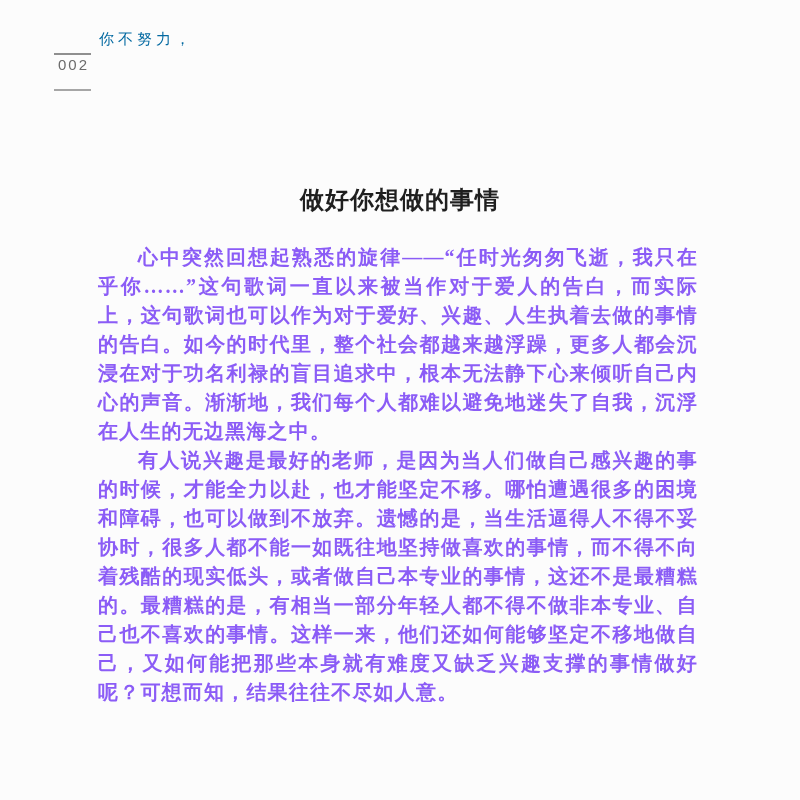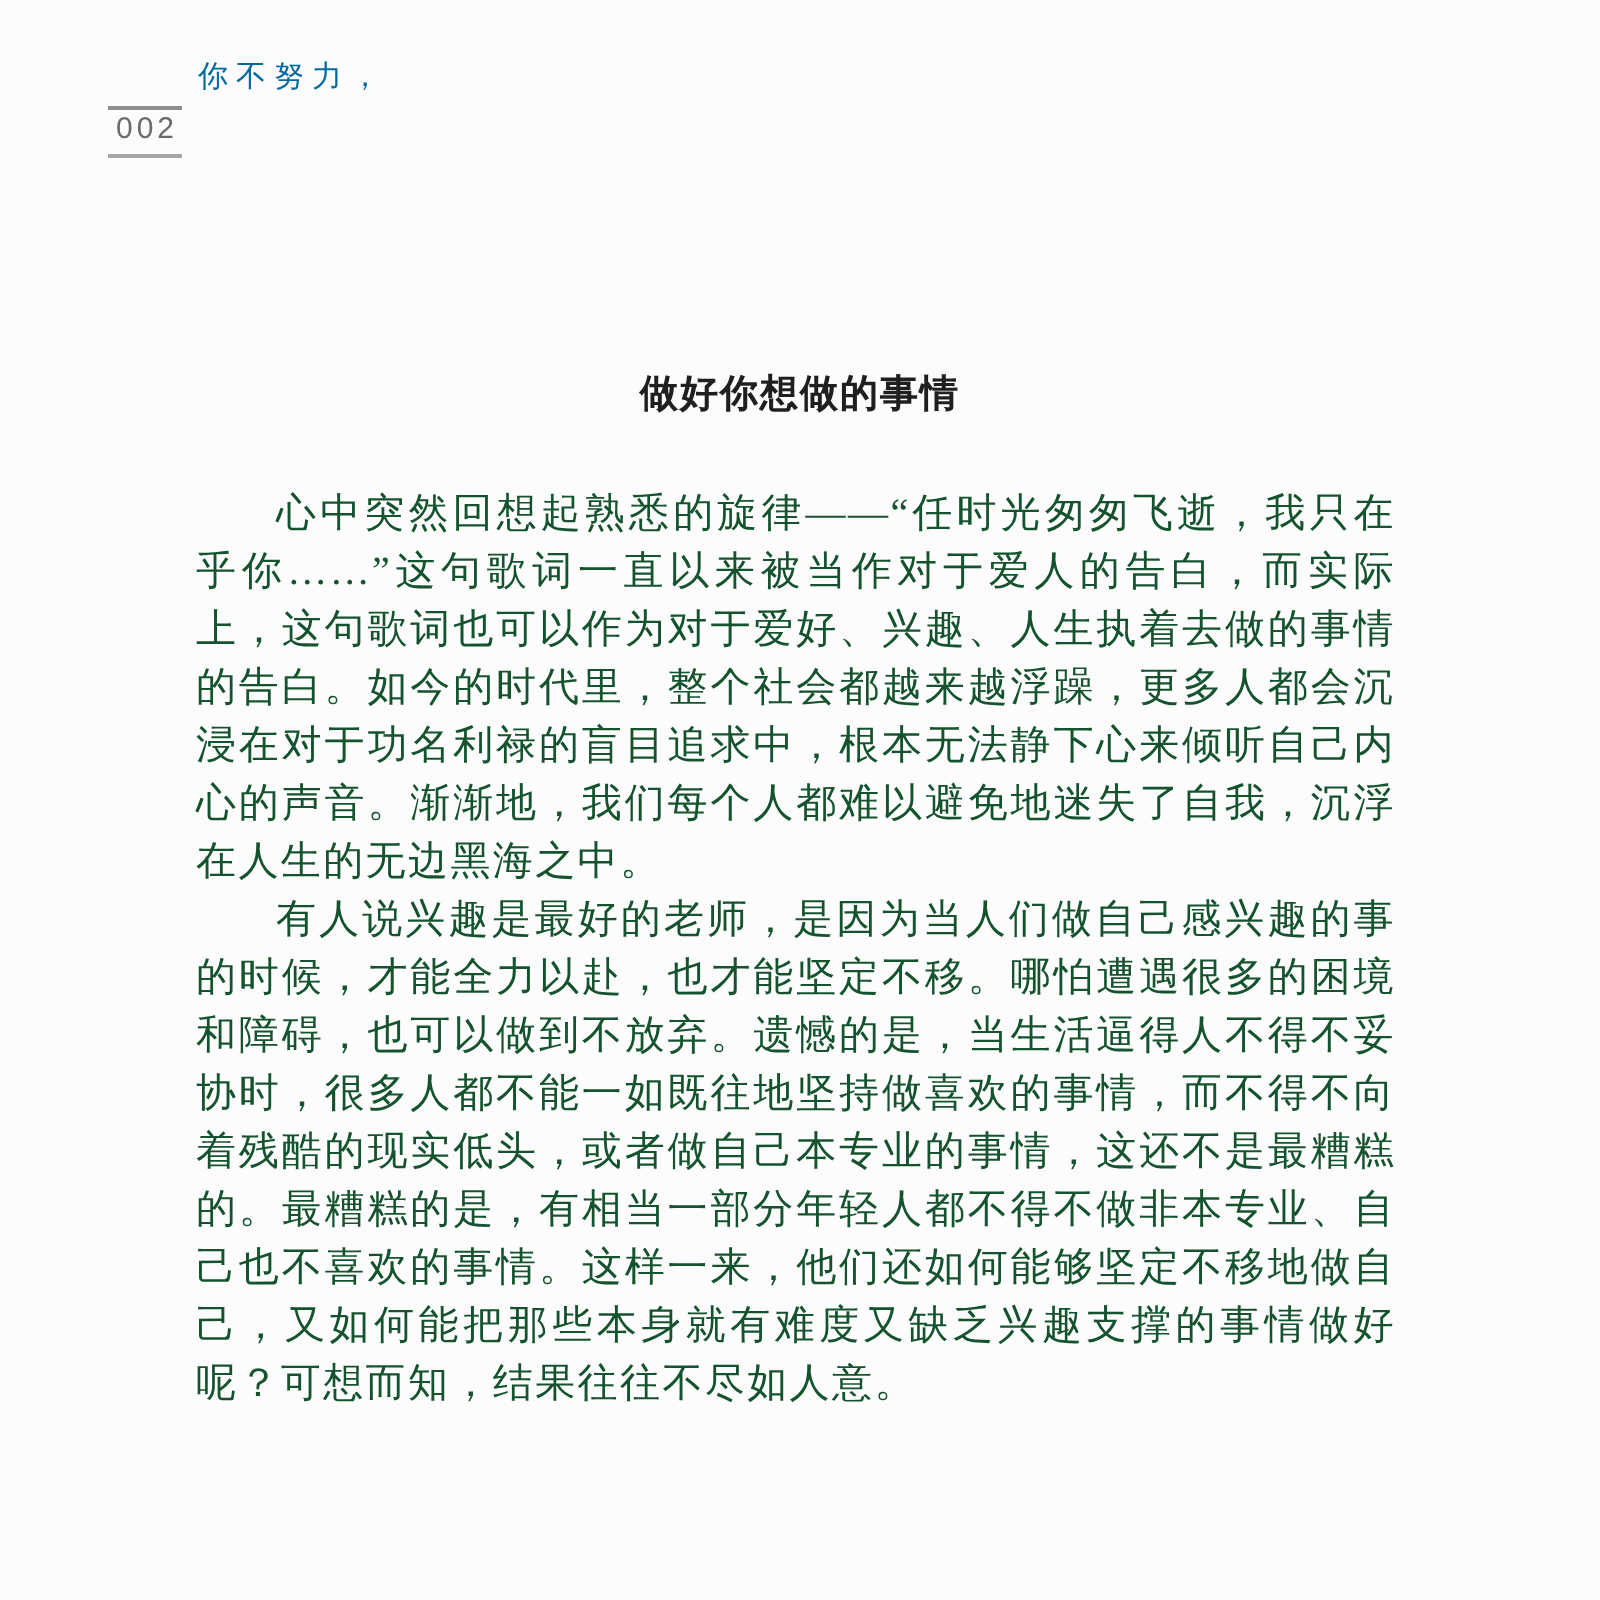--- a/index.html
+++ b/index.html
@@ -32,48 +32,49 @@
     position: absolute;
     left: 54px;
     top: 53px;
     font-family: "Liberation Sans", "DejaVu Sans", sans-serif;
     font-size: 15px;
     color: #6b6b6b;
     letter-spacing: 2px;
     line-height: 17px;
     border-top: 2px solid #8f8f8f;
     border-bottom: 2px solid #a6a6a6;
-    padding: 1px 2px 4px 4px;
+    padding: 1px 2px 16px 4px;
   }
   
   .chapter-title {
     position: absolute;
     top: 184px;
     left: 0;
     width: 800px;
     margin: 0;
     text-align: center;
     font-family: "Liberation Sans", "DejaVu Sans", sans-serif;
     font-weight: 700;
-    font-size: 19px;
+    font-size: 24px;
     letter-spacing: 1px;
     color: #1f1f1f;
   }
   
   .body-text {
     position: absolute;
     left: 98px;
     top: 243px;
     width: 600px;
     font-size: 20px;
     line-height: 29px;
     letter-spacing: 1.2px;
-    color: #14532d;
+    color: #8b5cf6;
     text-align: justify;
     text-justify: inter-ideograph;
+    font-weight: bold;
   }
   .body-text p {
     margin: 0;
     text-indent: 2em;
   }
 </style>
 </head>
 <body>
 
 <div class="page">

